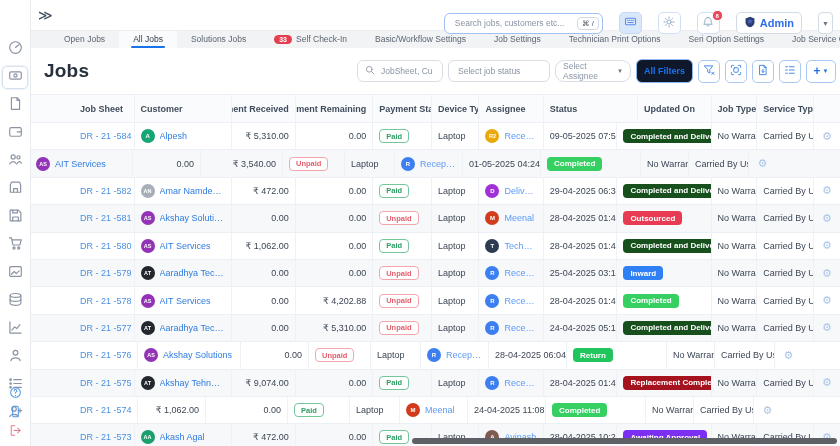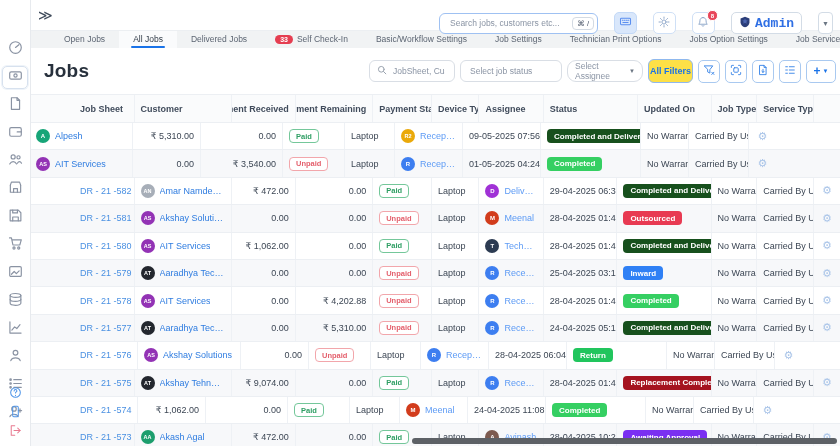--- a/index.html
+++ b/index.html
@@ -19,40 +19,40 @@
   .collapse-btn{margin-left:8px;font-size:14px;color:#3e4a5a;cursor:pointer;line-height:1;}
   .topbar-right{margin-left:auto;display:flex;align-items:center;gap:16px;padding-right:7px;margin-top:16px;}
   .global-search{width:146px;height:19px;border:1px solid #9fc1f2;border-radius:6px;display:flex;align-items:center;padding:0 3px 0 8px;gap:4px;background:#fff;}
   .global-search input{border:none;outline:none;flex:1;min-width:0;font-size:8.5px;color:#374151;font-family:inherit;background:transparent;}
   .global-search input::placeholder{color:#8a94a4;}
   .kbd-badge{border:1px solid #d3dae3;border-radius:4px;font-size:7.5px;color:#4a5568;padding:1px 4px;white-space:nowrap;}
   .icon-btn{width:21px;height:20px;border:1px solid #cfe0f6;border-radius:5px;display:flex;align-items:center;justify-content:center;background:#fff;position:relative;cursor:pointer;}
   .icon-btn--filled{background:#d9e7fb;border-color:#c3d9f7;}
   .notif-dot{position:absolute;top:-3px;right:-4px;background:#e8465a;color:#fff;font-size:6px;font-weight:700;min-width:9px;height:9px;border-radius:5px;display:flex;align-items:center;justify-content:center;border:1px solid #fff;}
   .admin-btn{height:20px;border:1px solid #d3dce6;border-radius:5px;display:flex;align-items:center;gap:4px;padding:0 7px;background:#fff;cursor:pointer;}
-  .admin-label{color:#2f6fe4;font-size:13px;font-weight:700;font-family:Liberation Mono, monospace;}
+  .admin-label{color:#2f6fe4;font-size:11px;font-weight:700;}
   .chev-btn{width:13px;height:20px;border:1px solid #d3dce6;border-radius:4px;color:#6b7683;font-size:7px;display:flex;align-items:center;justify-content:center;background:#fff;cursor:pointer;}
   
   .tabbar{position:absolute;left:30px;right:0;top:30px;height:18px;background:#f1f3f4;display:flex;align-items:stretch;padding-left:20px;z-index:4;overflow:hidden;}
   .tab{display:flex;align-items:center;gap:4px;padding:0 14px;font-size:8.5px;color:#5c6572;position:relative;cursor:pointer;white-space:nowrap;}
   .tab--active{background:#fafbfc;color:#2f3a47;}
   .tab--active::after{content:"";position:absolute;left:12px;right:12px;bottom:0;height:2px;background:#1a73e8;border-radius:1px;}
   .tab-badge{background:#e53e51;color:#fff;border-radius:7px;font-size:7px;font-weight:700;padding:1px 5px;}
   
   .content{position:absolute;left:30px;right:0;top:48px;bottom:0;background:#fff;}
   .page-head{display:flex;align-items:center;justify-content:space-between;padding:9px 4px 0 14px;height:37px;box-sizing:border-box;}
   .page-title{font-size:19px;font-weight:700;color:#27303c;letter-spacing:.2px;}
   .filter-bar{display:flex;align-items:center;gap:5px;}
   .f-input{height:22px;border:1px solid #d9dee5;border-radius:6px;font-size:8.5px;color:#374151;padding:0 7px;display:flex;align-items:center;gap:4px;background:#fff;box-sizing:border-box;}
   .f-input input{border:none;outline:none;flex:1;min-width:0;font-size:8.5px;font-family:inherit;background:transparent;color:#374151;}
   .f-input input::placeholder{color:#8a94a4;}
   .f-search{width:86px;}
   .f-status{width:102px;}
   .f-assignee{width:76px;justify-content:space-between;color:#8a94a4;cursor:pointer;border-radius:9px;}
-  .all-filters-btn{height:22px;border:1px solid #8fb8ee;color:#1a73e8;font-weight:700;font-size:9px;border-radius:6px;padding:0 1px;display:flex;align-items:center;background:#fde047;cursor:pointer;white-space:nowrap;}
+  .all-filters-btn{height:22px;border:1px solid #8fb8ee;color:#1a73e8;font-weight:700;font-size:9px;border-radius:6px;padding:0 7px;display:flex;align-items:center;background:#0f172a;cursor:pointer;white-space:nowrap;}
   .tool-btn{width:20px;height:21px;border:1px solid #a9c9f0;border-radius:5px;display:flex;align-items:center;justify-content:center;background:#fff;cursor:pointer;}
   .add-btn{width:28px;gap:2px;color:#1a73e8;font-weight:700;font-size:12px;}
   .add-chev{font-size:6px;color:#1a73e8;}
   
   .table{position:absolute;left:0;right:0;top:46px;bottom:0;overflow:hidden;}
   .tr{display:flex;align-items:stretch;height:26.4px;border-bottom:1px solid #eceff3;background:#fff;}
   .tr--head{height:27px;background:#fafbfc;border-top:1px solid #eceff3;}
   .tr--alt{background:#f7f8fa;}
   .td{padding:0 6px;border-right:1px solid #eef1f5;display:flex;align-items:center;overflow:hidden;white-space:nowrap;box-sizing:border-box;font-size:9px;color:#3c4654;}
   .tr--head .td{font-weight:700;color:#414c5c;font-size:9px;}
@@ -240,37 +240,37 @@
 </div>
 
 <div class="tabbar">
     <div class="tab">
       <span>Open Jobs</span>
     </div>
     <div class="tab tab--active">
       <span>All Jobs</span>
     </div>
     <div class="tab">
-      <span>Delivered Jobs</span>
+      <span>Solutions Jobs</span>
     </div>
     <div class="tab">
       <span class="tab-badge">33</span>
       <span>Self Check-In</span>
     </div>
     <div class="tab">
       <span>Basic/Workflow Settings</span>
     </div>
     <div class="tab">
       <span>Job Settings</span>
     </div>
     <div class="tab">
       <span>Technician Print Options</span>
     </div>
     <div class="tab">
-      <span>Jobs Option Settings</span>
+      <span>Seri Option Settings</span>
     </div>
     <div class="tab">
       <span>Job Service Option</span>
     </div>
   </div>
 
 <div class="content">
   <div class="page-head">
     <span class="page-title">Jobs</span>
     <div class="filter-bar">
@@ -339,20 +339,23 @@
         <div class="td c5">Device Type</div>
         <div class="td c6">Assignee</div>
         <div class="td c8">Status</div>
         <div class="td c7">Updated On</div>
         <div class="td c9">Job Type</div>
         <div class="td c10">Service Type</div>
         <div class="td c11"></div>
       </div>
     <div id="tbody">
         <div class="tr">
+          <div class="td c0">
+            <span class="link-sheet">DR - 21 -584</span>
+          </div>
           <div class="td c1">
             <span class="avatar" style="background: rgb(23, 165, 120);">A</span>
             <span class="link-cust">Alpesh</span>
           </div>
           <div class="td c2">₹ 5,310.00</div>
           <div class="td c3">0.00</div>
           <div class="td c4">
             <span class="pay-badge pay--paid">Paid</span>
           </div>
           <div class="td c5">Laptop</div>

